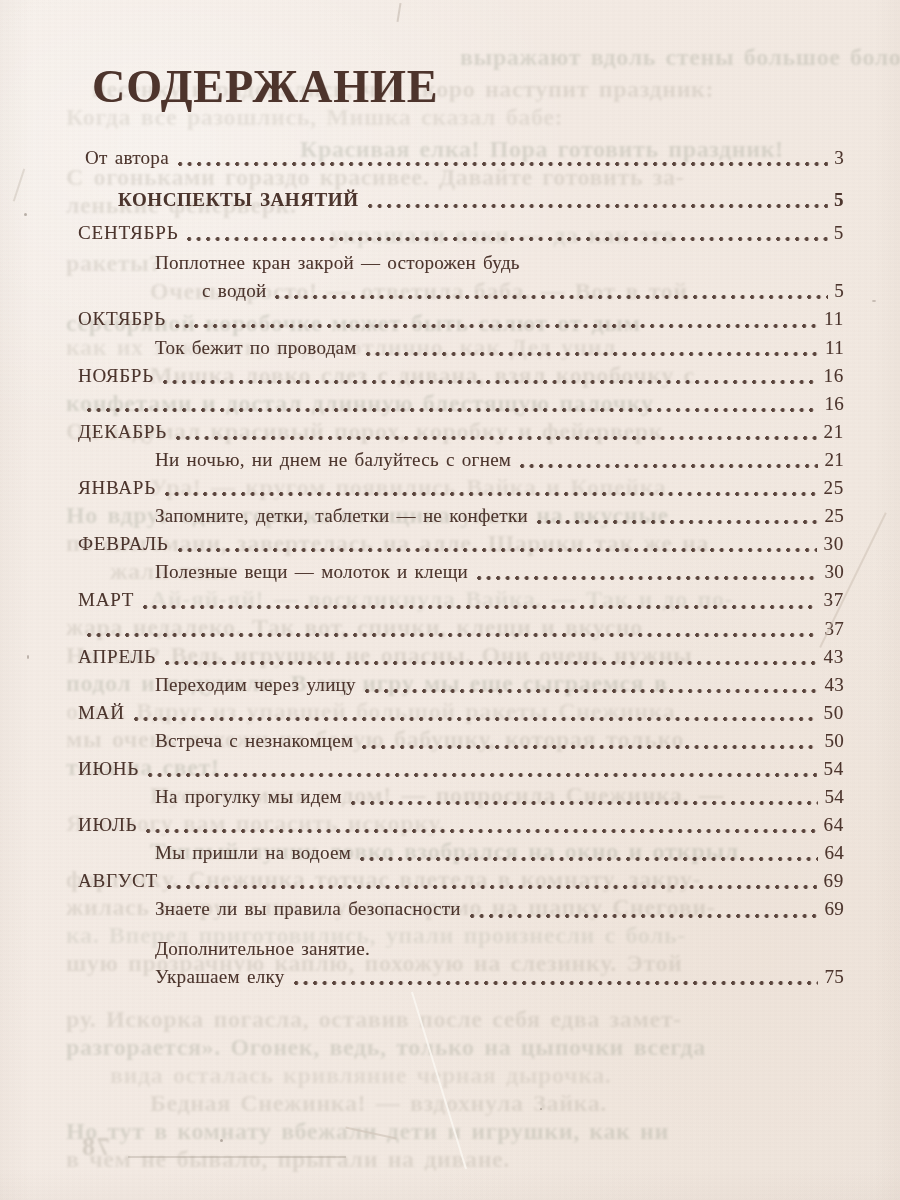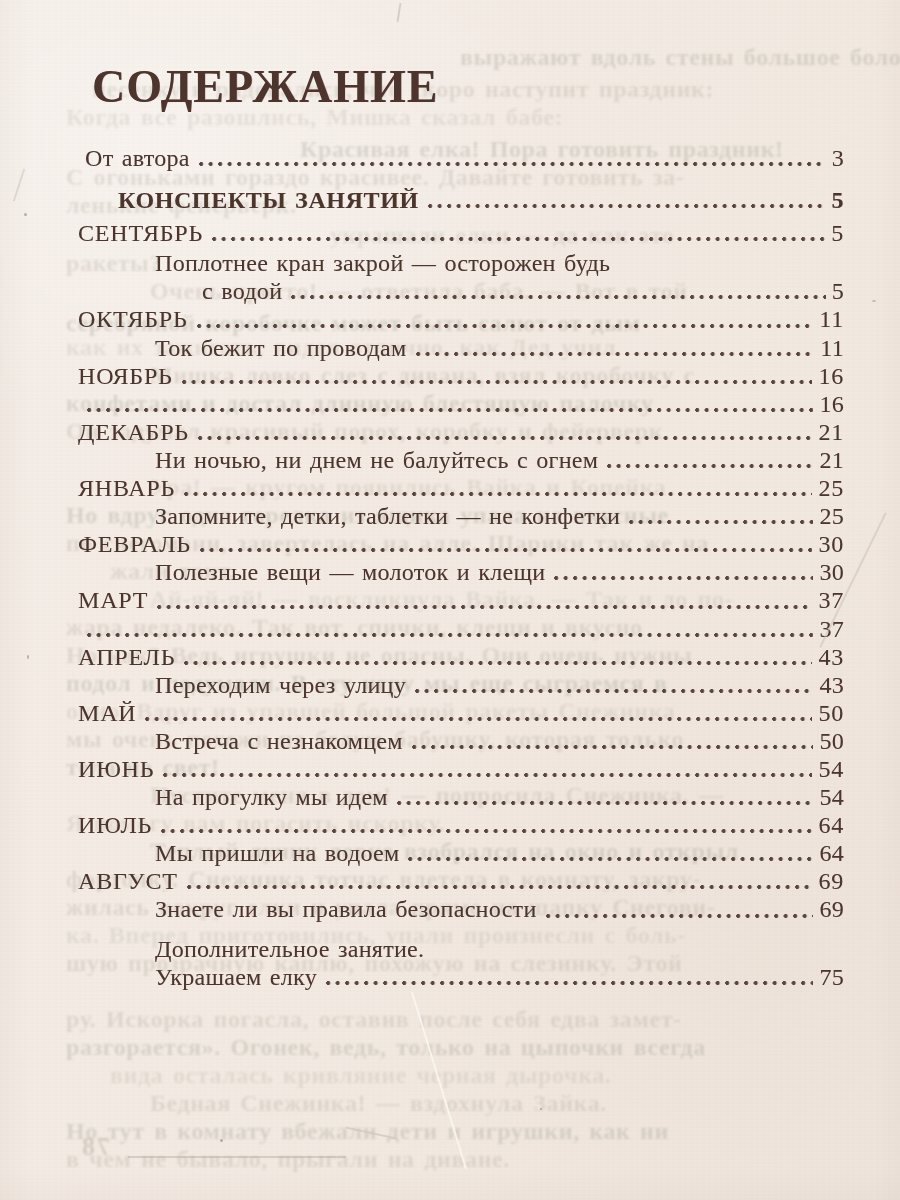--- a/index.html
+++ b/index.html
@@ -47,21 +47,21 @@
   .title{
     position:absolute;left:78px;top:62px;width:766px;margin:0;
     text-align:left;text-indent:14px;
     font:700 46px/1.1 "Liberation Serif","DejaVu Serif",serif;
     letter-spacing:1px;color:#4d342c;
     text-shadow:0.4px 0.4px 0 rgba(77,52,44,0.35);
   }
   .toc{position:absolute;left:78px;top:144px;width:766px;}
   .toc-row{
     display:flex;align-items:flex-end;line-height:28.1px;height:28.1px;
-    font-size:24px;color:#4c352d;letter-spacing:0.3px;word-spacing:2px;
+    font-size:19px;color:#4c352d;letter-spacing:0.3px;word-spacing:2px;
     text-shadow:0.3px 0.3px 0 rgba(76,53,45,0.25);
   }
   .toc-row.bold{font-weight:700;letter-spacing:0.6px;}
   .toc-row.caps{letter-spacing:0.8px;}
   .toc-row.plain .lbl{padding-left:7px;}
   .toc-row.sub .lbl{padding-left:77px;}
   .toc-row.sub2 .lbl{padding-left:124px;}
   .lbl{white-space:nowrap;}
   .dots{
     flex:1 1 auto;align-self:flex-end;height:8px;min-width:20px;

